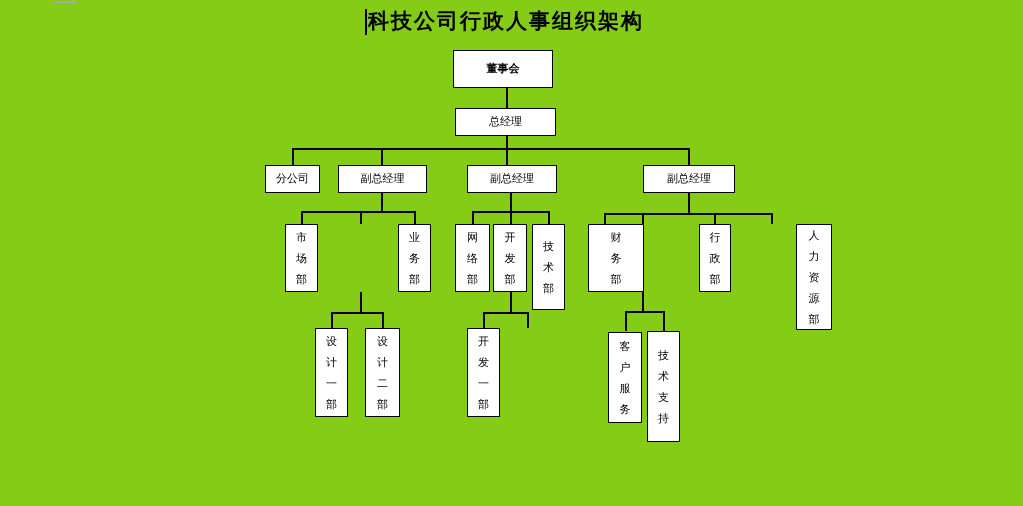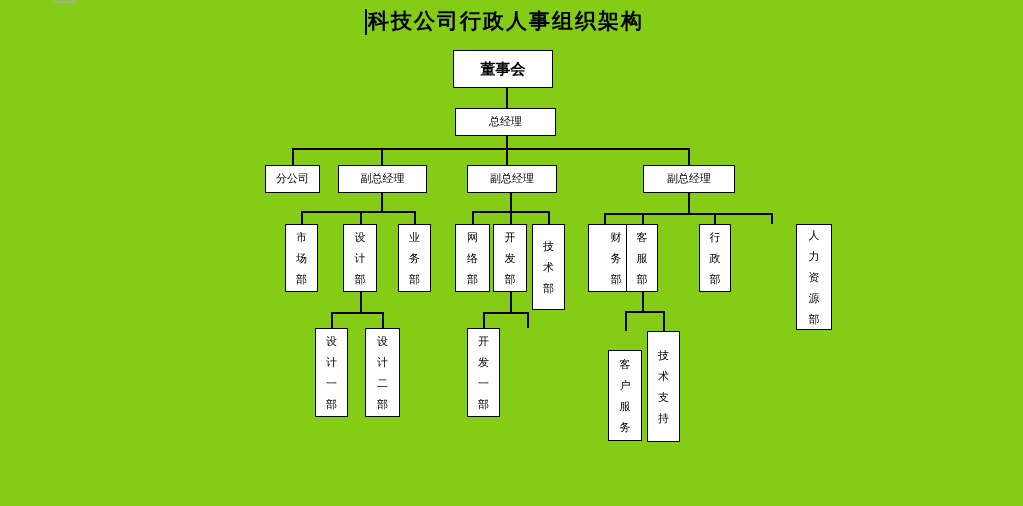--- a/index.html
+++ b/index.html
@@ -13,21 +13,21 @@
   }
   .text-cursor{position:absolute;left:365px;top:9px;width:2px;height:26px;background:#000;}
   .artifact-h{position:absolute;left:53px;top:1px;width:22px;height:2px;background:#a9a9a9;}
   .artifact-v{position:absolute;left:74px;top:0;width:2px;height:3px;background:#a9a9a9;}
   .node{
     position:absolute;box-sizing:border-box;background:#fff;border:1.5px solid #000;
     display:flex;align-items:center;justify-content:center;font-size:11px;line-height:1.2;
   }
   .node .lbl{text-align:center;white-space:nowrap;}
   .node.v .lbl{width:12px;line-height:21px;word-break:break-all;white-space:normal;}
-  .node.lv1{font-weight:bold;font-size:15px;}
+  .node.lv1{font-weight:bold;font-size:11px;}
   .hline{position:absolute;height:1.5px;background:#000;}
   .vline{position:absolute;width:1.5px;background:#000;}
 </style>
 </head>
 <body>
 
 <div class="canvas">
 
   <div class="artifact-h"></div>
   <div class="artifact-v"></div>
@@ -91,57 +91,51 @@
   <div class="node" style="left:467px;top:165px;width:90px;height:28px">
     <span class="lbl">副总经理</span>
   </div>
   <div class="node" style="left:643px;top:165px;width:92px;height:28px">
     <span class="lbl">副总经理</span>
   </div>
 
   <div class="node v" style="left:285px;top:224px;width:33px;height:68px">
     <span class="lbl">市场部</span>
   </div>
-  <div class="node v" style="left:343px;top:224px;width:34px;height:68px">
-    <span class="lbl">设计部</span>
-  </div>
   <div class="node v" style="left:398px;top:224px;width:33px;height:68px">
     <span class="lbl">业务部</span>
   </div>
   <div class="node v" style="left:455px;top:224px;width:35px;height:68px">
     <span class="lbl">网络部</span>
   </div>
   <div class="node v" style="left:493px;top:224px;width:34px;height:68px">
     <span class="lbl">开发部</span>
   </div>
   <div class="node v" style="left:532px;top:224px;width:33px;height:86px">
     <span class="lbl">技术部</span>
   </div>
   <div class="node v" style="left:588px;top:224px;width:56px;height:68px">
     <span class="lbl">财务部</span>
-  </div>
-  <div class="node v" style="left:626px;top:224px;width:32px;height:68px">
-    <span class="lbl">客服部</span>
   </div>
   <div class="node v" style="left:699px;top:224px;width:32px;height:68px">
     <span class="lbl">行政部</span>
   </div>
   <div class="node v" style="left:796px;top:224px;width:36px;height:106px">
     <span class="lbl">人力资源部</span>
   </div>
 
   <div class="node v" style="left:315px;top:328px;width:33px;height:89px">
     <span class="lbl">设计一部</span>
   </div>
   <div class="node v" style="left:365px;top:328px;width:35px;height:89px">
     <span class="lbl">设计二部</span>
   </div>
   <div class="node v" style="left:467px;top:328px;width:33px;height:89px">
     <span class="lbl">开发一部</span>
   </div>
-  <div class="node v" style="left:608px;top:350px;width:34px;height:91px">
+  <div class="node v" style="left:608px;top:332px;width:34px;height:91px">
     <span class="lbl">客户服务</span>
   </div>
   <div class="node v" style="left:647px;top:331px;width:33px;height:111px">
     <span class="lbl">技术支持</span>
   </div>
 
 </div>
 
 </body></html>

